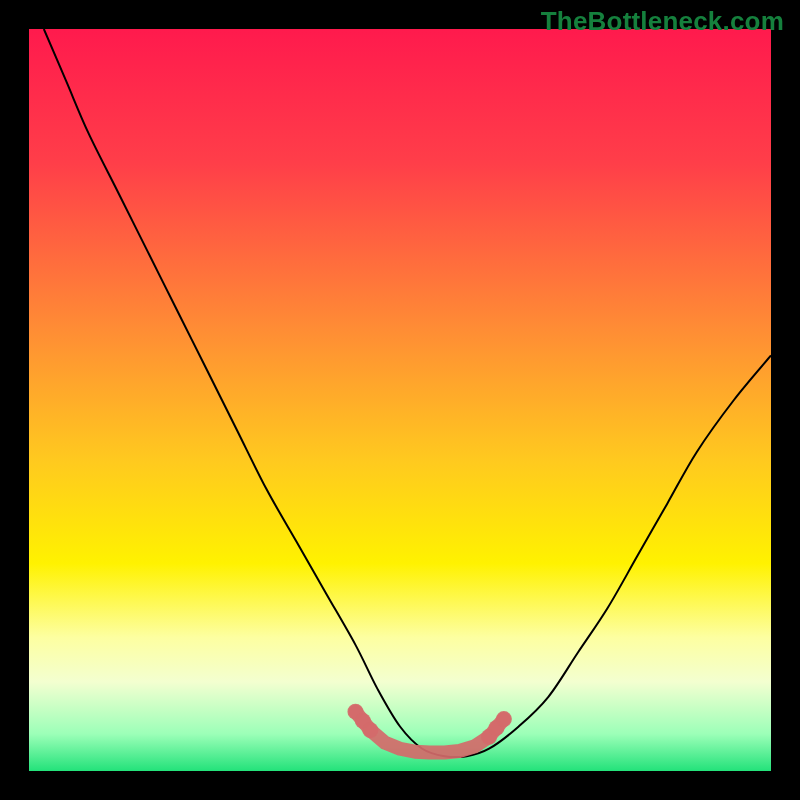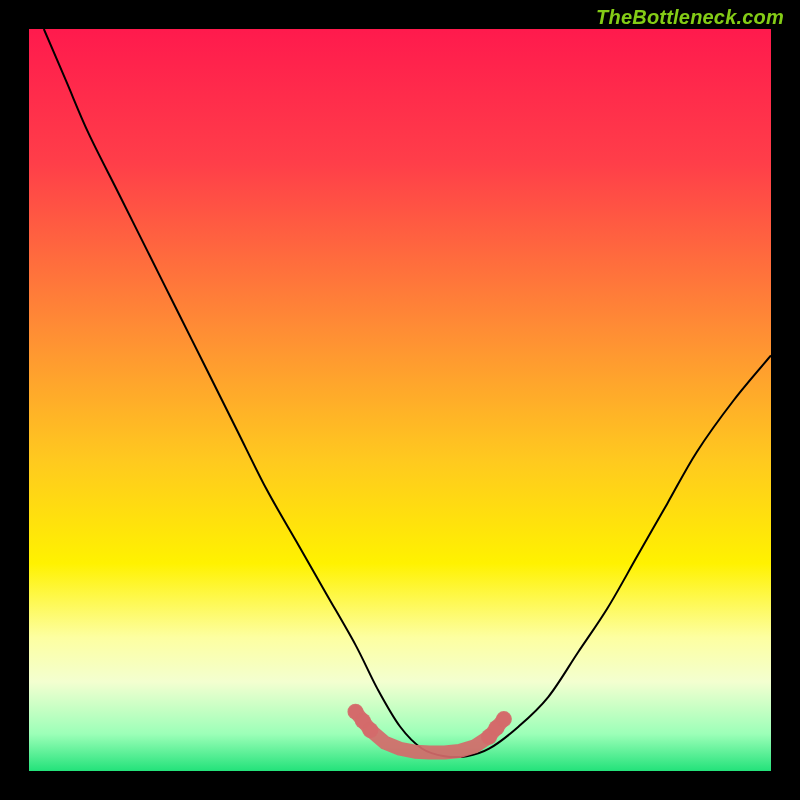--- a/index.html
+++ b/index.html
@@ -20,25 +20,24 @@
     left: 29px;
     top: 29px;
     width: 742px;
     height: 742px;
   }
   .watermark {
     position: absolute;
     top: 6px;
     right: 16px;
     font-family: Arial, Helvetica, sans-serif;
-    font-size: 20px;
+    font-size: 26px;
     font-weight: 600;
-    color: #84cc16;
+    color: #15803d;
     letter-spacing: 0.2px;
-    font-style: italic;
   }
 </style>
 </head>
 <body>
 
 <div class="container">
   <svg class="plot-area" viewBox="0 0 742 742" preserveAspectRatio="none">
     <defs>
       <linearGradient id="bg-grad" x1="0" y1="0" x2="0" y2="1">
           <stop offset="0%" stop-color="#ff1a4d"></stop>

